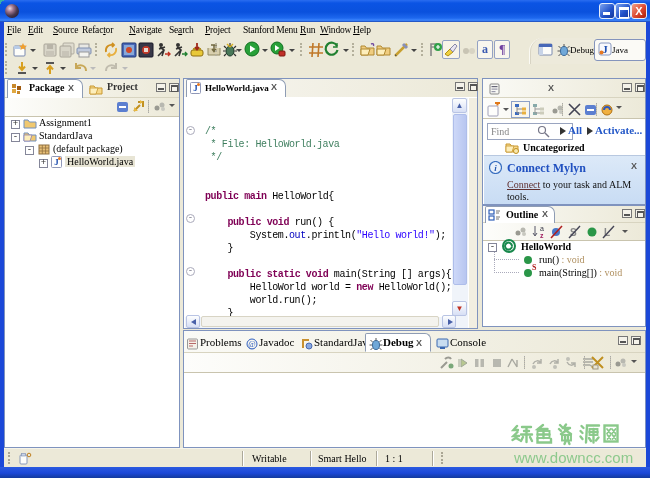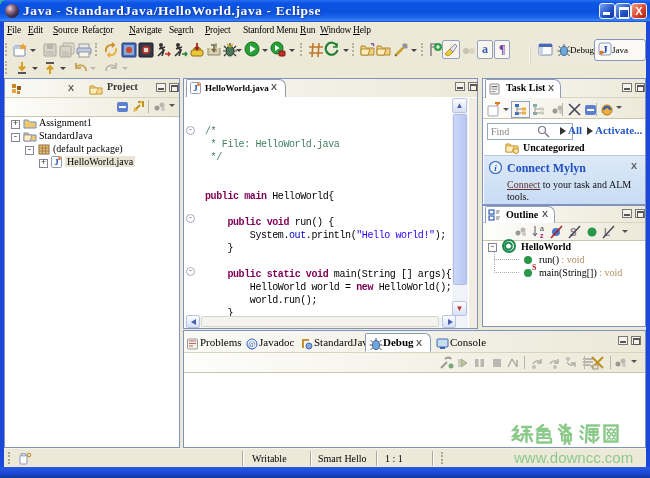--- a/index.html
+++ b/index.html
@@ -76,21 +76,20 @@
 #wm1 { left:511px; top:423px; z-index:50;}
 #wm2 { left:514px; top:449px; color:#8dc98d; font-size:15px; font-family:"Liberation Sans",sans-serif; z-index:50;}
 .treerow { position:absolute; font-size:10px; white-space:nowrap; }
 .exbox { position:absolute; width:9px; height:9px; border:1px solid #848699; background:#fff; font-size:9px; line-height:7px; text-align:center; color:#333; font-family:"Liberation Mono",monospace; }
 </style>
 </head>
 <body>
 <div id="titlebar" class="abs">
   <div class="abs" style="left:0;top:0;width:4px;height:4px;background:radial-gradient(circle at 100% 100%, transparent 3.2px, #38b0a8 3.2px);"></div>
   <div class="ticon abs"></div>
-  <div class="ttext abs">Java - StandardJava/HelloWorld.java - Eclipse</div>
   <div id="btn-min" class="winbtn abs"></div>
   <div id="btn-max" class="winbtn abs"></div>
   <div id="btn-close" class="winbtn abs"></div>
 </div>
 <div id="menubar" class="abs">
 <span style="left:3px"><u>F</u>ile</span>
     <span style="left:24px"><u>E</u>dit</span>
     <span style="left:49px"><u>S</u>ource</span>
     <span style="left:78px">Refac<u>t</u>or</span>
     <span style="left:125px"><u>N</u>avigate</span>
@@ -258,20 +257,21 @@
   <div class="drop" style="left:86px;top:29px;border-top-color:#bbb"></div>
   <svg class="ticn" style="left:100px;top:22px">
       <path d="M2 11 C2 5 8 4 12 7 M12 3 L12 8 L7 8" stroke="#c0bcae" stroke-width="2" fill="none"></path>
     </svg>
   <div class="drop" style="left:118px;top:29px;border-top-color:#bbb"></div>
 </div>
 
 <div id="leftpanel" class="abs panel">
   <div class="phead"></div>
   <div class="ptool"></div>
+  <div class="tab active" style="left:2px; width:76px; padding-left:21px;">Package</div>
   <svg class="abs" style="left:6px;top:4px" width="12" height="12">
       <rect x="1" y="1" width="4" height="4" fill="#c8882a"></rect>
       <rect x="6" y="3" width="4" height="4" fill="#a05a10"></rect>
       <rect x="1" y="6" width="4" height="4" fill="#e0a840"></rect>
       <rect x="6" y="8" width="3" height="3" fill="#c8882a"></rect>
     </svg>
   <span class="abs closex" style="left:63px;top:4px;font-size:9px;">X</span>
   <div class="tab inactive" style="left:80px; width:62px; padding-left:22px;">Project</div>
   <svg class="abs" style="left:84px;top:4px" width="14" height="12">
       <path d="M1 3 L5 3 L6.5 5 L13 5 L13 11 L1 11 Z" fill="#f7d98c" stroke="#c89830" stroke-width="1"></path>
@@ -364,21 +364,20 @@
       <div class="abs" style="left:4px;top:3px;width:0;height:0;border-top:3.5px solid transparent;border-bottom:3.5px solid transparent;border-right:5px solid #4860a8;"></div>
     </div>
   <div class="sbthumb" style="left:17px;top:237px;width:238px;height:11px;background:#f4f3ee;border-color:#d8d4c4;"></div>
   <div class="sbarrow" style="left:258px;top:236px;width:14px;height:13px;">
       <div class="abs" style="left:5px;top:3px;width:0;height:0;border-top:3.5px solid transparent;border-bottom:3.5px solid transparent;border-left:5px solid #4860a8;"></div>
     </div>
 </div>
 <div id="tasklist" class="abs panel">
   <div class="phead"></div>
   <div class="ptool" style="height:21px"></div>
-  <div class="tab active" style="left:2px; width:76px; padding-left:20px;">Task List</div>
   <svg class="abs" style="left:6px;top:4px" width="11" height="12">
       <rect x="1" y="1" width="9" height="10" rx="1" fill="#f8f8f4" stroke="#888" stroke-width="1"></rect>
       <rect x="2.5" y="3" width="6" height="1.2" fill="#667"></rect>
       <rect x="2.5" y="5.5" width="6" height="1.2" fill="#99a"></rect>
       <rect x="2.5" y="8" width="4" height="1.2" fill="#99a"></rect>
     </svg>
   <span class="abs closex" style="left:65px;top:4px;font-size:9px;">X</span>
   <div class="minmax mm-min" style="left:139px"></div>
   <div class="minmax mm-max" style="left:152px"></div>
 

